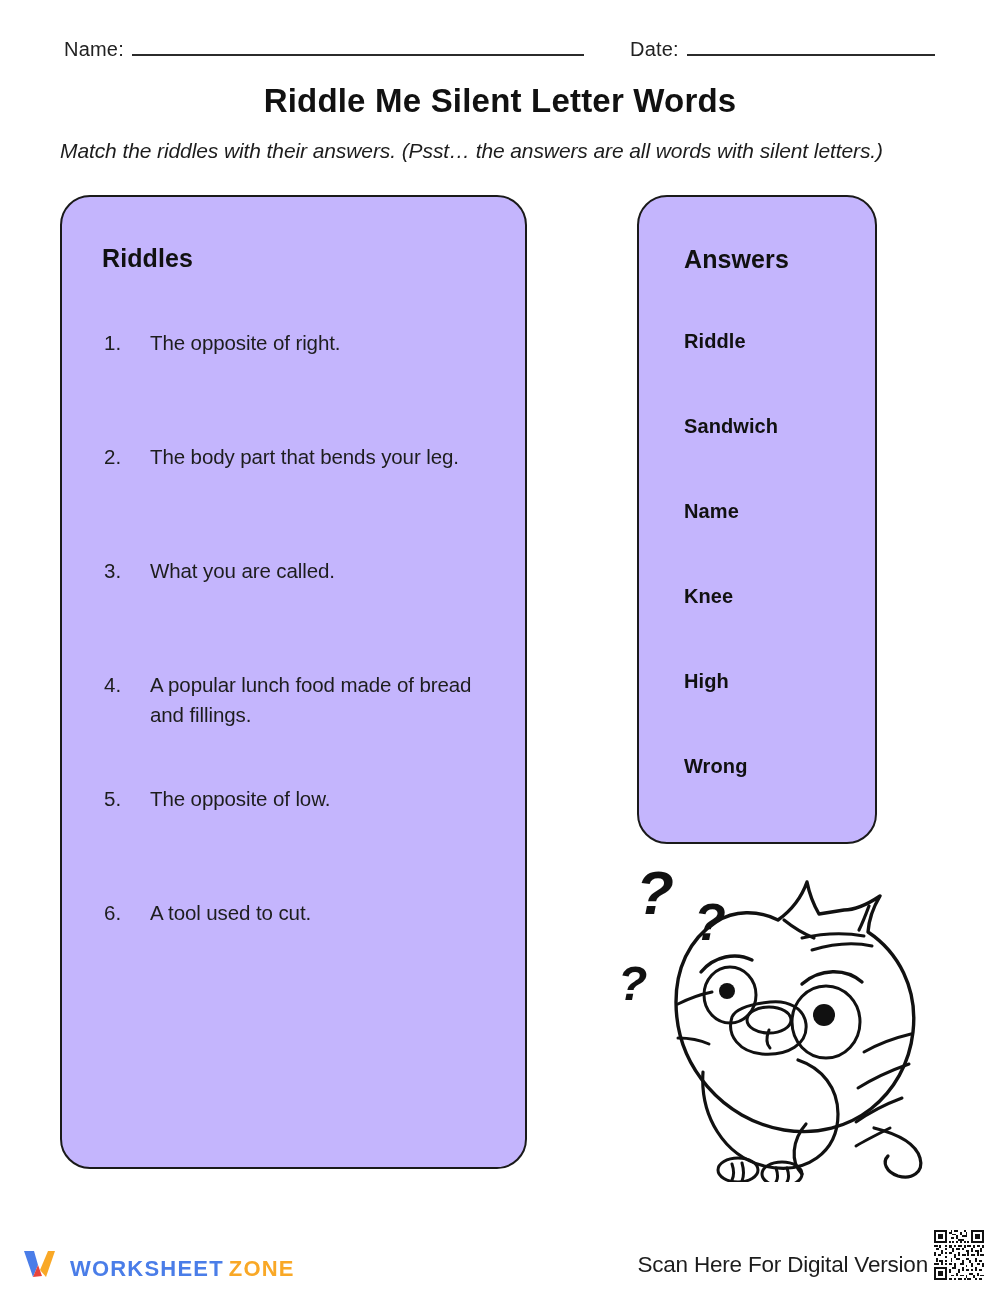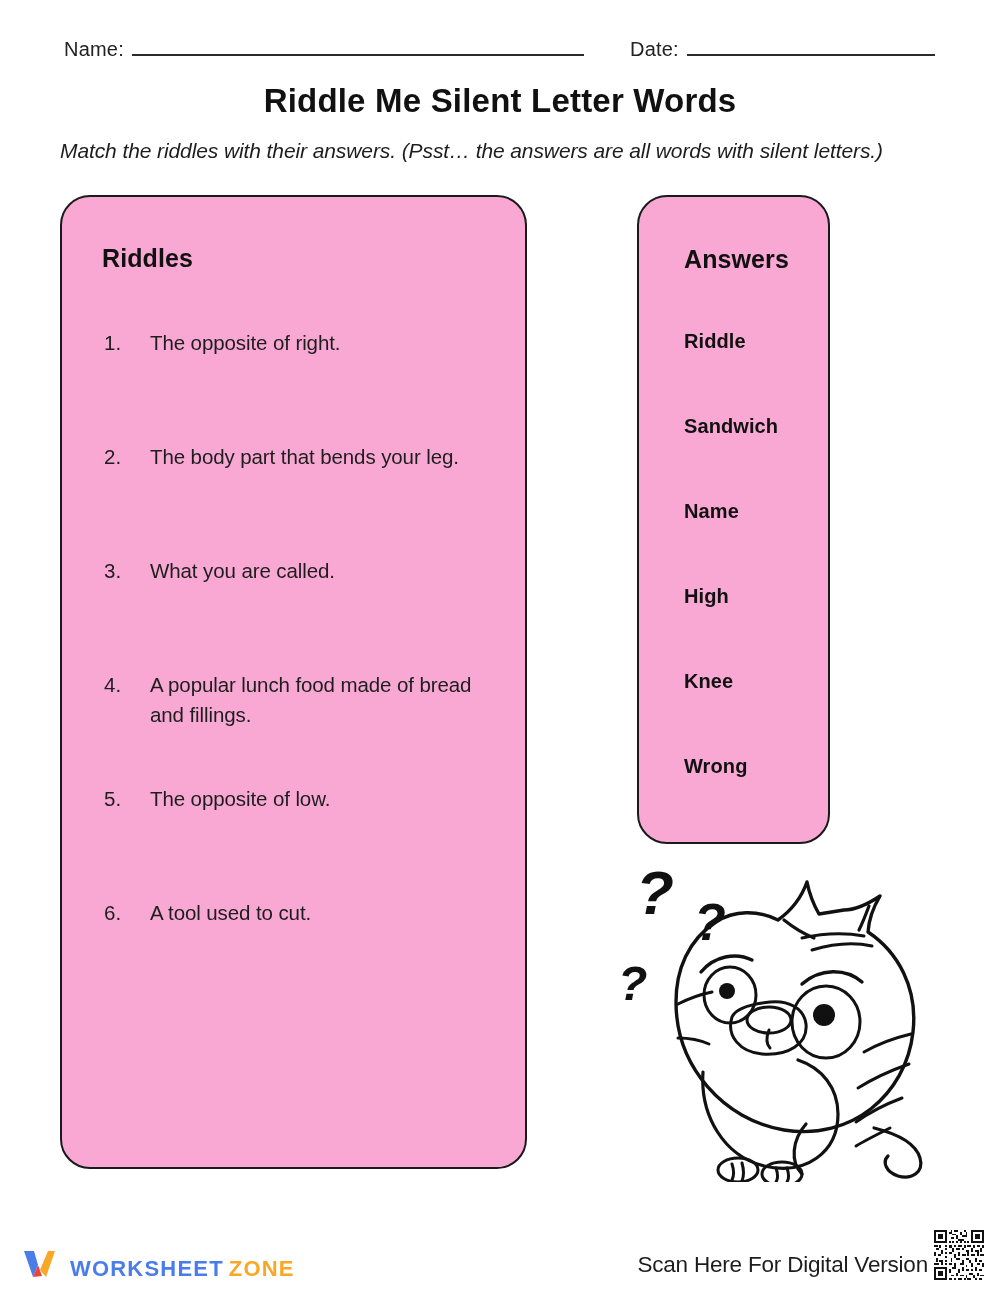--- a/index.html
+++ b/index.html
@@ -68,33 +68,33 @@
     font-style: italic;
     color: #1d1d1d;
     letter-spacing: -0.1px;
   }
 
   
   .panel {
     position: absolute;
     border: 2.2px solid #1a1a1a;
     border-radius: 30px;
-    background: #f9a8d4;
+    background: #c4b5fd;
     box-sizing: border-box;
   }
   #riddles-panel {
     left: 60px;
     top: 195px;
     width: 467px;
     height: 974px;
   }
   #answers-panel {
     left: 637px;
     top: 195px;
-    width: 193px;
+    width: 240px;
     height: 649px;
   }
   .panel-heading {
     position: absolute;
     font-size: 25px;
     font-weight: bold;
     color: #111;
     letter-spacing: 0.1px;
   }
   #riddles-panel .panel-heading { left: 40px; top: 47px; }
@@ -237,22 +237,22 @@
     </div>
   </div>
 </div>
 
 <div class="panel" id="answers-panel">
   <div class="panel-heading">Answers</div>
   <div class="answer-list">
     <div class="answer-item">Riddle</div>
     <div class="answer-item">Sandwich</div>
     <div class="answer-item">Name</div>
+    <div class="answer-item">Knee</div>
     <div class="answer-item">High</div>
-    <div class="answer-item">Knee</div>
     <div class="answer-item">Wrong</div>
   </div>
 </div>
 
 <svg id="cat-illustration" viewBox="0 0 346 330">
   <g fill="none" stroke="#111" stroke-width="3.2" stroke-linecap="round" stroke-linejoin="round">
 
     <path d="M213 62 C206 50 203 40 201 30 C196 44 186 58 172 68
              C152 58 128 58 110 70 C82 88 70 118 70 150
              C70 215 118 268 178 278 C245 289 300 243 307 180

